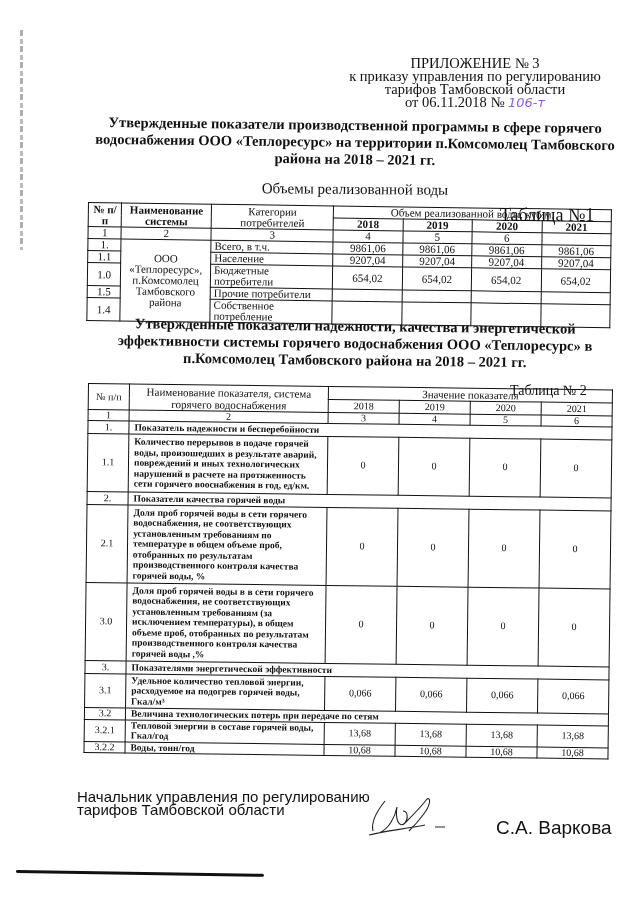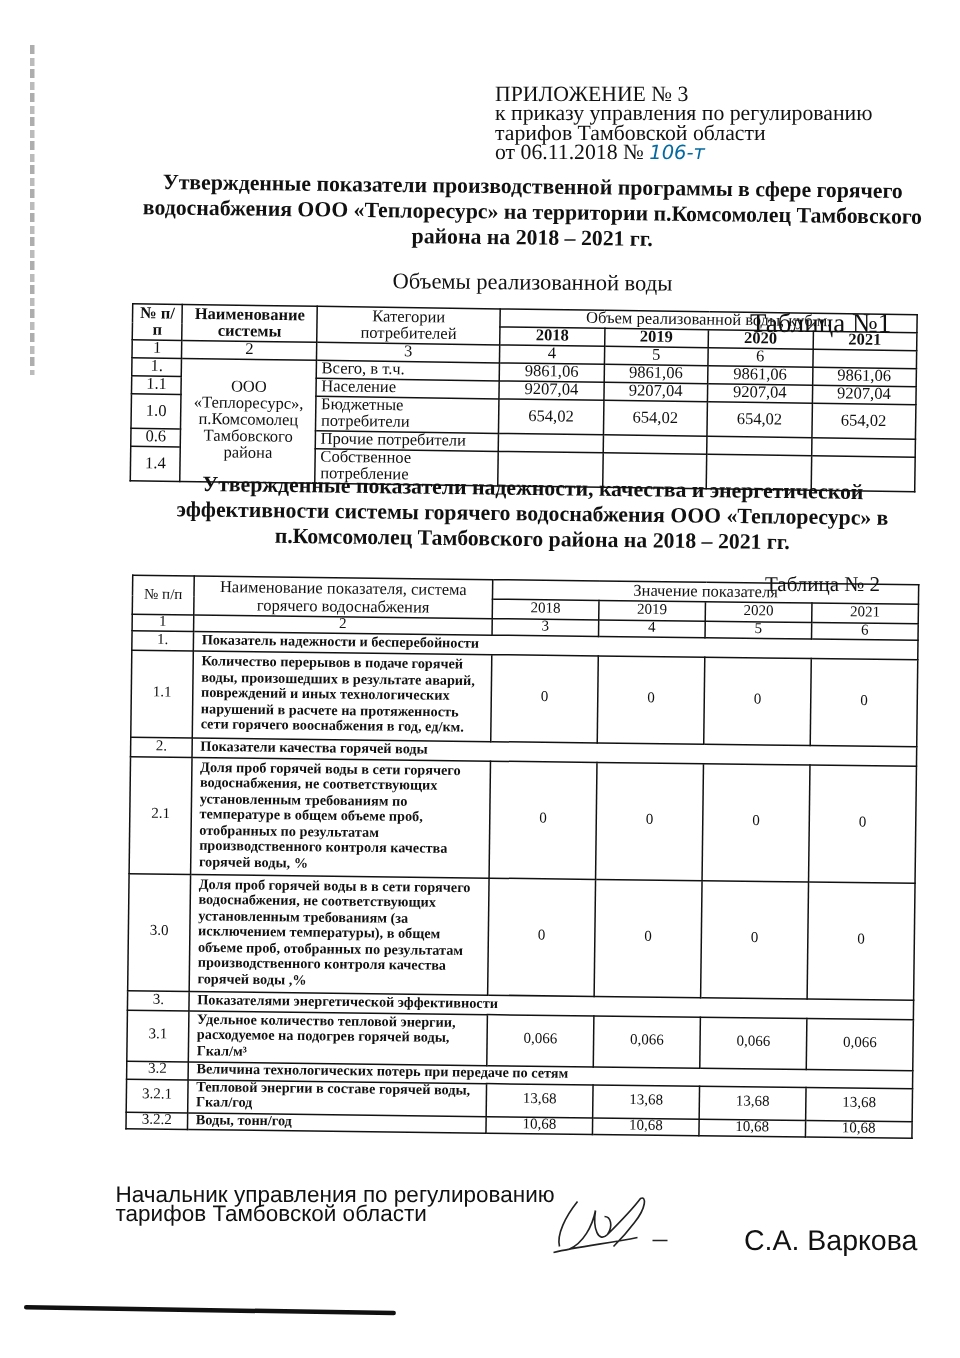--- a/index.html
+++ b/index.html
@@ -1,22 +1,22 @@
 <!DOCTYPE html>
 <html><head>
 <meta charset="utf-8">
 <style>
   html, body { margin: 0; padding: 0; background: #fff; }
   body { width: 640px; height: 905px; position: relative; overflow: hidden;
          font-family: "Liberation Serif", "DejaVu Serif", serif; color: #111; }
   .page { position: absolute; left: 0; top: 0; width: 640px; height: 905px; }
   .margin-marks { position: absolute; left: 20px; top: 30px; width: 3px; height: 220px;
     background: repeating-linear-gradient(to bottom, #999 0 6px, transparent 6px 9px, #aaa 9px 14px, transparent 14px 16px); opacity: .8; }
-  .appendix { position: absolute; left: 330px; top: 57px; width: 290px; text-align: left; font-size: 14.5px; line-height: 13px; }
-  .appendix .num { font-style: italic; font-family: "DejaVu Sans", sans-serif; font-size: 13px; color: #0369a1; }
+  .appendix { position: absolute; left: 330px; top: 57px; width: 290px; text-align: center; font-size: 14.5px; line-height: 13px; }
+  .appendix .num { font-style: italic; font-family: "DejaVu Sans", sans-serif; font-size: 13px; color: #8b5cf6; }
   .title1 { position: absolute; left: 85px; top: 117px; width: 540px; text-align: center; font-size: 14.5px; line-height: 17px; font-weight: bold; transform: rotate(0.7deg); }
   .subtitle1 { position: absolute; left: 85px; top: 181px; width: 540px; text-align: center; font-size: 15px; transform: rotate(0.5deg); }
   .tab-label1 { position: absolute; left: 500px; top: 205px; font-size: 18px; }
   .tab-label2 { position: absolute; left: 510px; top: 383px; font-size: 14px; }
   table { border-collapse: collapse; position: absolute; font-family: "Liberation Serif", serif; }
   td, th { border: 1px solid #111; padding: 0 3px; font-weight: normal; vertical-align: middle; }
   .t1 { left: 88px; top: 202px; width: 524px; font-size: 11px; transform: rotate(0.8deg); transform-origin: left top; }
   .t1 td, .t1 th { height: 10px; line-height: 11px; }
   .t1 th { font-weight: bold; text-align: center; }
   .t1 .num { text-align: center; width: 28px; }
@@ -100,21 +100,21 @@
     </tr>
     <tr>
       <td class="num">1.0</td>
       <td class="cat">Бюджетные потребители</td>
       <td class="val">654,02</td>
       <td class="val">654,02</td>
       <td class="val">654,02</td>
       <td class="val">654,02</td>
     </tr>
     <tr>
-      <td class="num">0.6</td>
+      <td class="num">1.5</td>
       <td class="cat">Прочие потребители</td>
       <td class="val"></td>
       <td class="val"></td>
       <td class="val"></td>
       <td class="val"></td>
     </tr>
     <tr>
       <td class="num">1.4</td>
       <td class="cat">Собственное потребление</td>
       <td class="val"></td>

